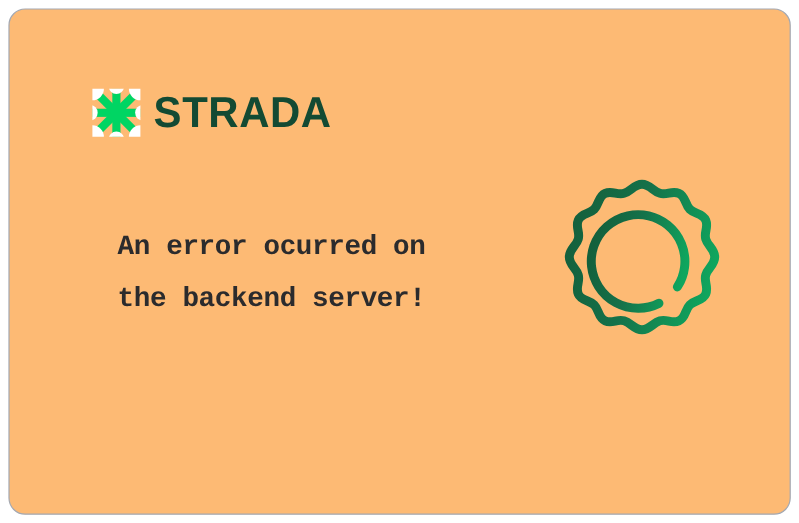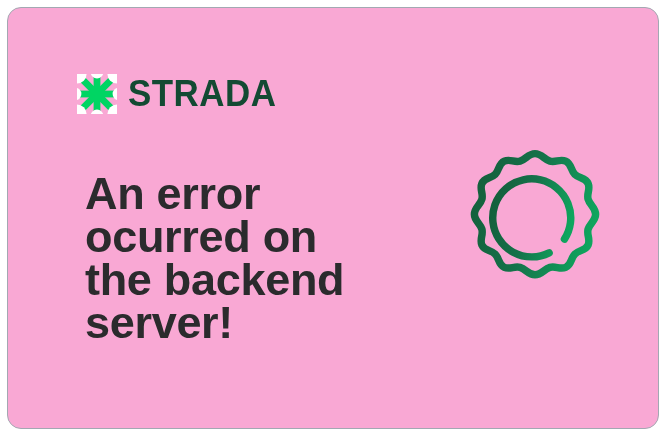--- a/index.html
+++ b/index.html
@@ -15,21 +15,21 @@
   }
 
   
   #error-card {
     position: absolute;
     left: 7px;
     top: 7px;
     width: 652px;
     height: 422px;
     box-sizing: border-box;
-    background: #f9a8d4;
+    background: #fdba74;
     border: 1.5px solid #a3a8b2;
     border-radius: 14px;
     overflow: hidden;
   }
 
   
   #brand-lockup {
     position: absolute;
     left: 69px;
     top: 66px;
@@ -54,27 +54,27 @@
     transform: scaleX(0.97);
     transform-origin: left center;
   }
 
   
   #error-message {
     position: absolute;
     left: 77px;
     top: 164px;
     width: 300px;
-    font-family: Liberation Sans, sans-serif;
-    font-size: 45px;
+    font-family: Liberation Mono, monospace;
+    font-size: 23px;
     font-weight: bold;
     line-height: 43px;
     letter-spacing: -0.3px;
     color: #2b2b2d;
-    margin: 0;
+    margin: 13px;
   }
 
   
   #gear-illustration {
     position: absolute;
     left: 444px;
     top: 134px;
     width: 166px;
     height: 166px;
   }

